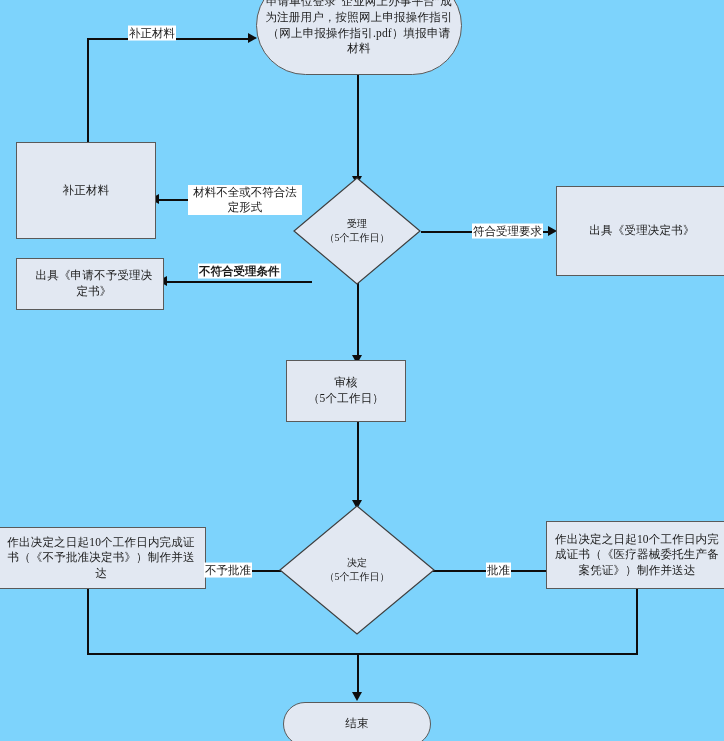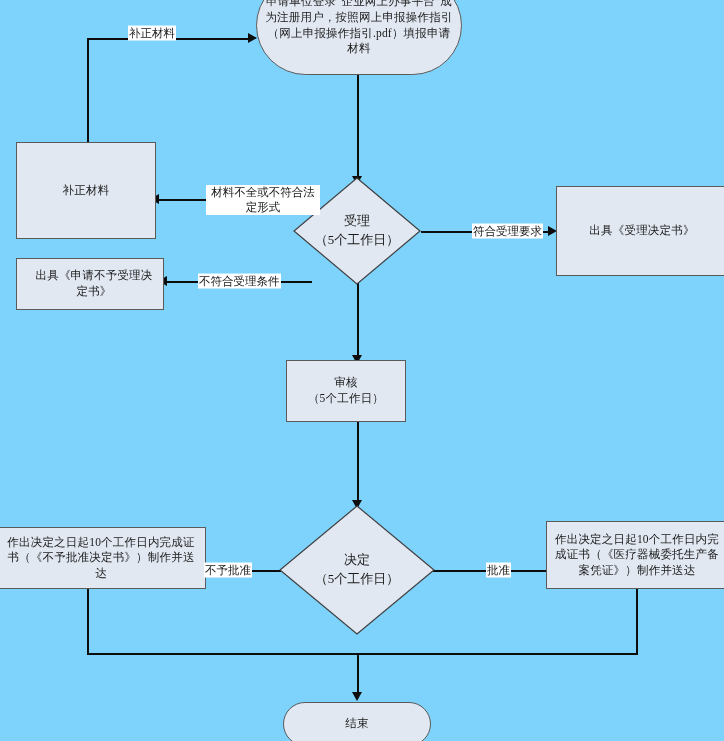--- a/index.html
+++ b/index.html
@@ -45,21 +45,21 @@
     z-index:3;
   }
   .diamond svg{position:absolute;left:0;top:0;display:block;}
   .diamond .dlabel{
     position:absolute;
     left:0;top:0;right:0;bottom:0;
     display:flex;
     align-items:center;
     justify-content:center;
     text-align:center;
-    font-size:13px;
+    font-size:10px;
     line-height:1.45;
     color:#1a1a1a;
     pointer-events:none;
   }
 
   
   .ln{
     position:absolute;
     background:#0d0d0d;
     z-index:2;
@@ -90,21 +90,21 @@
     position:absolute;
     z-index:4;
     font-size:11.5px;
     line-height:1.3;
     color:#1a1a1a;
     background:#ffffff;
     text-align:center;
     white-space:nowrap;
     padding:0 1px;
   }
-  .elabel.two{white-space:normal;margin-left:18px;}
+  .elabel.two{white-space:normal;}
 </style>
 </head>
 <body>
 
 <div id="canvas">
 
   <div class="ln lnv" style="left:357px;top:74px;height:104px;"></div>
   <div class="ah ah-down" style="left:352px;top:176px;"></div>
 
   <div class="ln lnh" style="left:156px;top:199px;width:140px;"></div>
@@ -211,21 +211,21 @@
   <div class="node stadium" style="left:283px;top:702px;width:148px;height:44px;">
     <div class="inner">
       <span class="t">结束</span>
     </div>
   </div>
 
   <div class="elabel" style="left:128px;top:33px;transform:translateY(-50%);">补正材料</div>
 
   <div class="elabel two" style="left:188px;top:185px;width:112px;">材料不全或不符合法定形式</div>
 
-  <div class="elabel" style="left:198px;top:281px;transform:translateY(-50%);">不符合受理条件</div>
+  <div class="elabel" style="left:198px;top:271px;transform:translateY(-50%);font-weight:bold;">不符合受理条件</div>
 
   <div class="elabel" style="left:472px;top:231px;transform:translateY(-50%);">符合受理要求</div>
 
   <div class="elabel" style="left:204px;top:570px;transform:translateY(-50%);">不予批准</div>
 
   <div class="elabel" style="left:486px;top:570px;transform:translateY(-50%);">批准</div>
 
 </div>
 
 </body></html>

